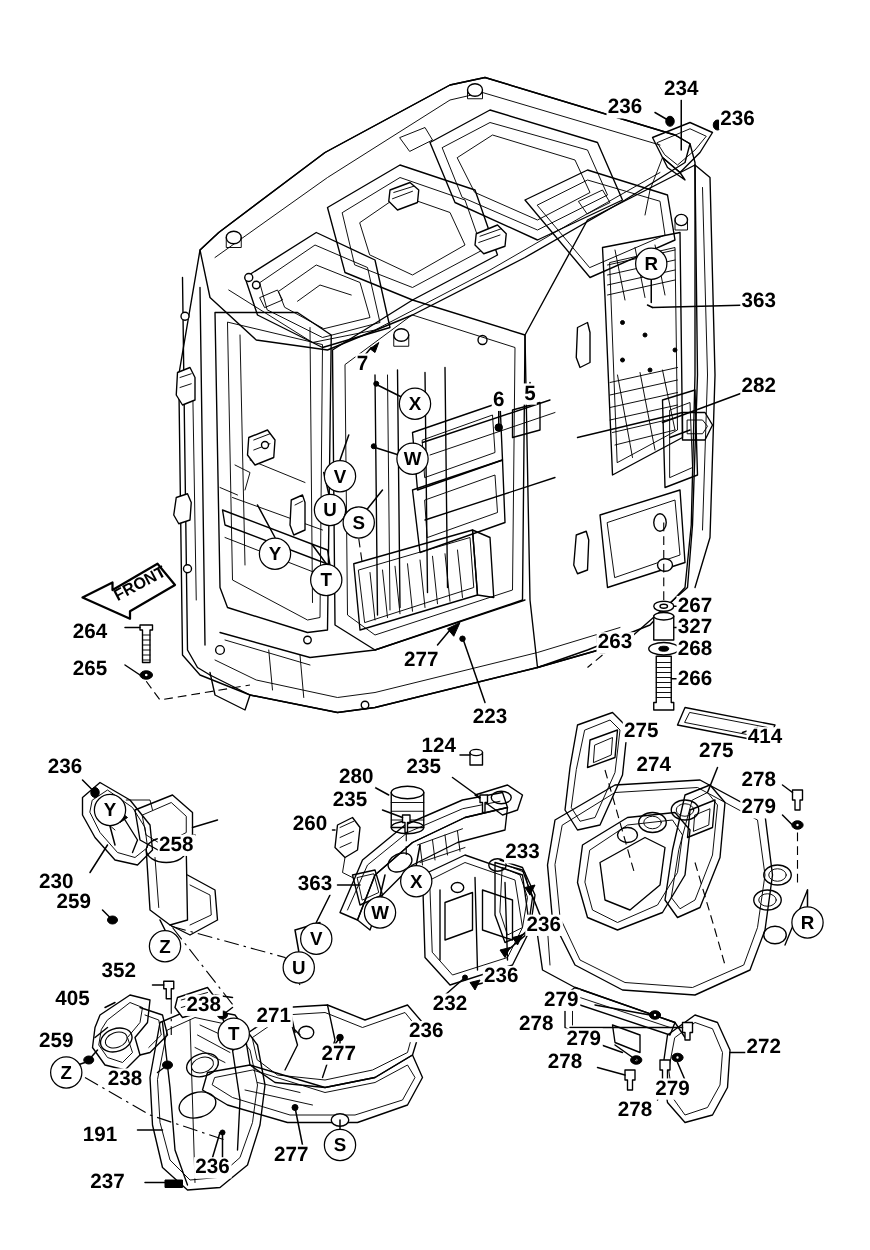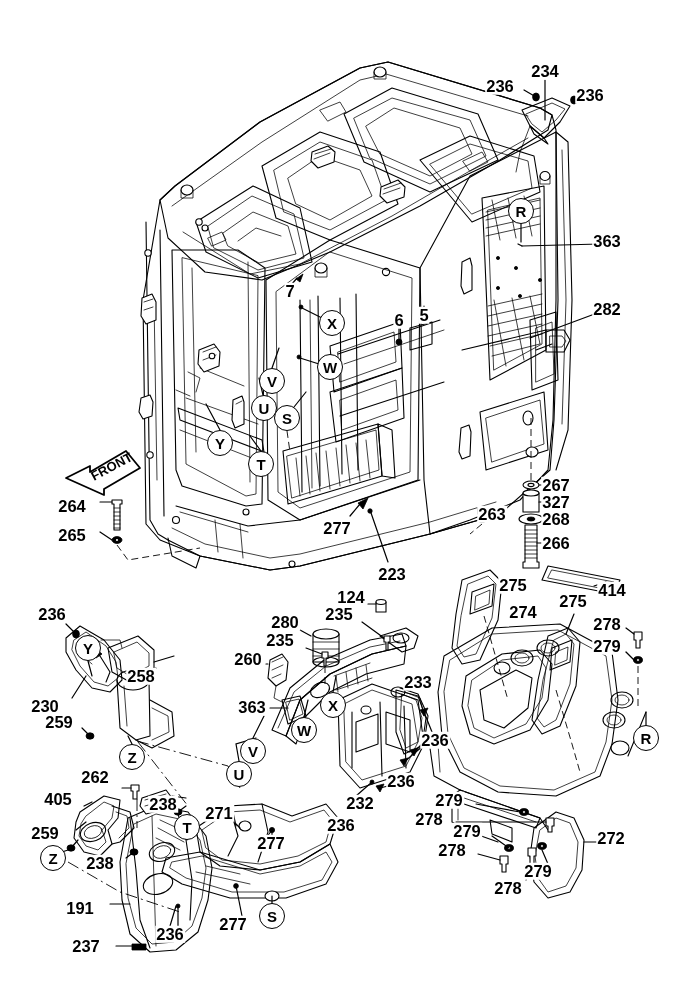--- a/index.html
+++ b/index.html
@@ -612,21 +612,21 @@
       <div style="position: absolute; left: 252px; top: 707px; transform: translate(-50%, -50%); font-family: &quot;Liberation Sans&quot;, sans-serif; font-size: 16.5px; font-weight: bold; color: rgb(0, 0, 0); white-space: nowrap; background: rgb(255, 255, 255); padding: 0px 1px; line-height: 1;">363</div>
       <div style="position: absolute; left: 418px; top: 682px; transform: translate(-50%, -50%); font-family: &quot;Liberation Sans&quot;, sans-serif; font-size: 16.5px; font-weight: bold; color: rgb(0, 0, 0); white-space: nowrap; background: rgb(255, 255, 255); padding: 0px 1px; line-height: 1;">233</div>
       <div style="position: absolute; left: 435px; top: 740px; transform: translate(-50%, -50%); font-family: &quot;Liberation Sans&quot;, sans-serif; font-size: 16.5px; font-weight: bold; color: rgb(0, 0, 0); white-space: nowrap; background: rgb(255, 255, 255); padding: 0px 1px; line-height: 1;">236</div>
       <div style="position: absolute; left: 401px; top: 781px; transform: translate(-50%, -50%); font-family: &quot;Liberation Sans&quot;, sans-serif; font-size: 16.5px; font-weight: bold; color: rgb(0, 0, 0); white-space: nowrap; background: rgb(255, 255, 255); padding: 0px 1px; line-height: 1;">236</div>
       <div style="position: absolute; left: 360px; top: 803px; transform: translate(-50%, -50%); font-family: &quot;Liberation Sans&quot;, sans-serif; font-size: 16.5px; font-weight: bold; color: rgb(0, 0, 0); white-space: nowrap; background: rgb(255, 255, 255); padding: 0px 1px; line-height: 1;">232</div>
       <div style="position: absolute; left: 341px; top: 825px; transform: translate(-50%, -50%); font-family: &quot;Liberation Sans&quot;, sans-serif; font-size: 16.5px; font-weight: bold; color: rgb(0, 0, 0); white-space: nowrap; background: rgb(255, 255, 255); padding: 0px 1px; line-height: 1;">236</div>
       <div style="position: absolute; left: 52px; top: 614px; transform: translate(-50%, -50%); font-family: &quot;Liberation Sans&quot;, sans-serif; font-size: 16.5px; font-weight: bold; color: rgb(0, 0, 0); white-space: nowrap; background: rgb(255, 255, 255); padding: 0px 1px; line-height: 1;">236</div>
       <div style="position: absolute; left: 141px; top: 676px; transform: translate(-50%, -50%); font-family: &quot;Liberation Sans&quot;, sans-serif; font-size: 16.5px; font-weight: bold; color: rgb(0, 0, 0); white-space: nowrap; background: rgb(255, 255, 255); padding: 0px 1px; line-height: 1;">258</div>
       <div style="position: absolute; left: 45px; top: 706px; transform: translate(-50%, -50%); font-family: &quot;Liberation Sans&quot;, sans-serif; font-size: 16.5px; font-weight: bold; color: rgb(0, 0, 0); white-space: nowrap; background: rgb(255, 255, 255); padding: 0px 1px; line-height: 1;">230</div>
       <div style="position: absolute; left: 59px; top: 722px; transform: translate(-50%, -50%); font-family: &quot;Liberation Sans&quot;, sans-serif; font-size: 16.5px; font-weight: bold; color: rgb(0, 0, 0); white-space: nowrap; background: rgb(255, 255, 255); padding: 0px 1px; line-height: 1;">259</div>
-      <div style="position: absolute; left: 95px; top: 777px; transform: translate(-50%, -50%); font-family: &quot;Liberation Sans&quot;, sans-serif; font-size: 16.5px; font-weight: bold; color: rgb(0, 0, 0); white-space: nowrap; background: rgb(255, 255, 255); padding: 0px 1px; line-height: 1;">262</div>
+      <div style="position: absolute; left: 95px; top: 777px; transform: translate(-50%, -50%); font-family: &quot;Liberation Sans&quot;, sans-serif; font-size: 16.5px; font-weight: bold; color: rgb(0, 0, 0); white-space: nowrap; background: rgb(255, 255, 255); padding: 0px 1px; line-height: 1;">352</div>
       <div style="position: absolute; left: 58px; top: 799px; transform: translate(-50%, -50%); font-family: &quot;Liberation Sans&quot;, sans-serif; font-size: 16.5px; font-weight: bold; color: rgb(0, 0, 0); white-space: nowrap; background: rgb(255, 255, 255); padding: 0px 1px; line-height: 1;">405</div>
       <div style="position: absolute; left: 45px; top: 833px; transform: translate(-50%, -50%); font-family: &quot;Liberation Sans&quot;, sans-serif; font-size: 16.5px; font-weight: bold; color: rgb(0, 0, 0); white-space: nowrap; background: rgb(255, 255, 255); padding: 0px 1px; line-height: 1;">259</div>
       <div style="position: absolute; left: 163px; top: 804px; transform: translate(-50%, -50%); font-family: &quot;Liberation Sans&quot;, sans-serif; font-size: 16.5px; font-weight: bold; color: rgb(0, 0, 0); white-space: nowrap; background: rgb(255, 255, 255); padding: 0px 1px; line-height: 1;">238</div>
       <div style="position: absolute; left: 100px; top: 863px; transform: translate(-50%, -50%); font-family: &quot;Liberation Sans&quot;, sans-serif; font-size: 16.5px; font-weight: bold; color: rgb(0, 0, 0); white-space: nowrap; background: rgb(255, 255, 255); padding: 0px 1px; line-height: 1;">238</div>
       <div style="position: absolute; left: 80px; top: 908px; transform: translate(-50%, -50%); font-family: &quot;Liberation Sans&quot;, sans-serif; font-size: 16.5px; font-weight: bold; color: rgb(0, 0, 0); white-space: nowrap; background: rgb(255, 255, 255); padding: 0px 1px; line-height: 1;">191</div>
       <div style="position: absolute; left: 86px; top: 946px; transform: translate(-50%, -50%); font-family: &quot;Liberation Sans&quot;, sans-serif; font-size: 16.5px; font-weight: bold; color: rgb(0, 0, 0); white-space: nowrap; background: rgb(255, 255, 255); padding: 0px 1px; line-height: 1;">237</div>
       <div style="position: absolute; left: 170px; top: 934px; transform: translate(-50%, -50%); font-family: &quot;Liberation Sans&quot;, sans-serif; font-size: 16.5px; font-weight: bold; color: rgb(0, 0, 0); white-space: nowrap; background: rgb(255, 255, 255); padding: 0px 1px; line-height: 1;">236</div>
       <div style="position: absolute; left: 219px; top: 813px; transform: translate(-50%, -50%); font-family: &quot;Liberation Sans&quot;, sans-serif; font-size: 16.5px; font-weight: bold; color: rgb(0, 0, 0); white-space: nowrap; background: rgb(255, 255, 255); padding: 0px 1px; line-height: 1;">271</div>
       <div style="position: absolute; left: 271px; top: 843px; transform: translate(-50%, -50%); font-family: &quot;Liberation Sans&quot;, sans-serif; font-size: 16.5px; font-weight: bold; color: rgb(0, 0, 0); white-space: nowrap; background: rgb(255, 255, 255); padding: 0px 1px; line-height: 1;">277</div>
       <div style="position: absolute; left: 233px; top: 924px; transform: translate(-50%, -50%); font-family: &quot;Liberation Sans&quot;, sans-serif; font-size: 16.5px; font-weight: bold; color: rgb(0, 0, 0); white-space: nowrap; background: rgb(255, 255, 255); padding: 0px 1px; line-height: 1;">277</div>

